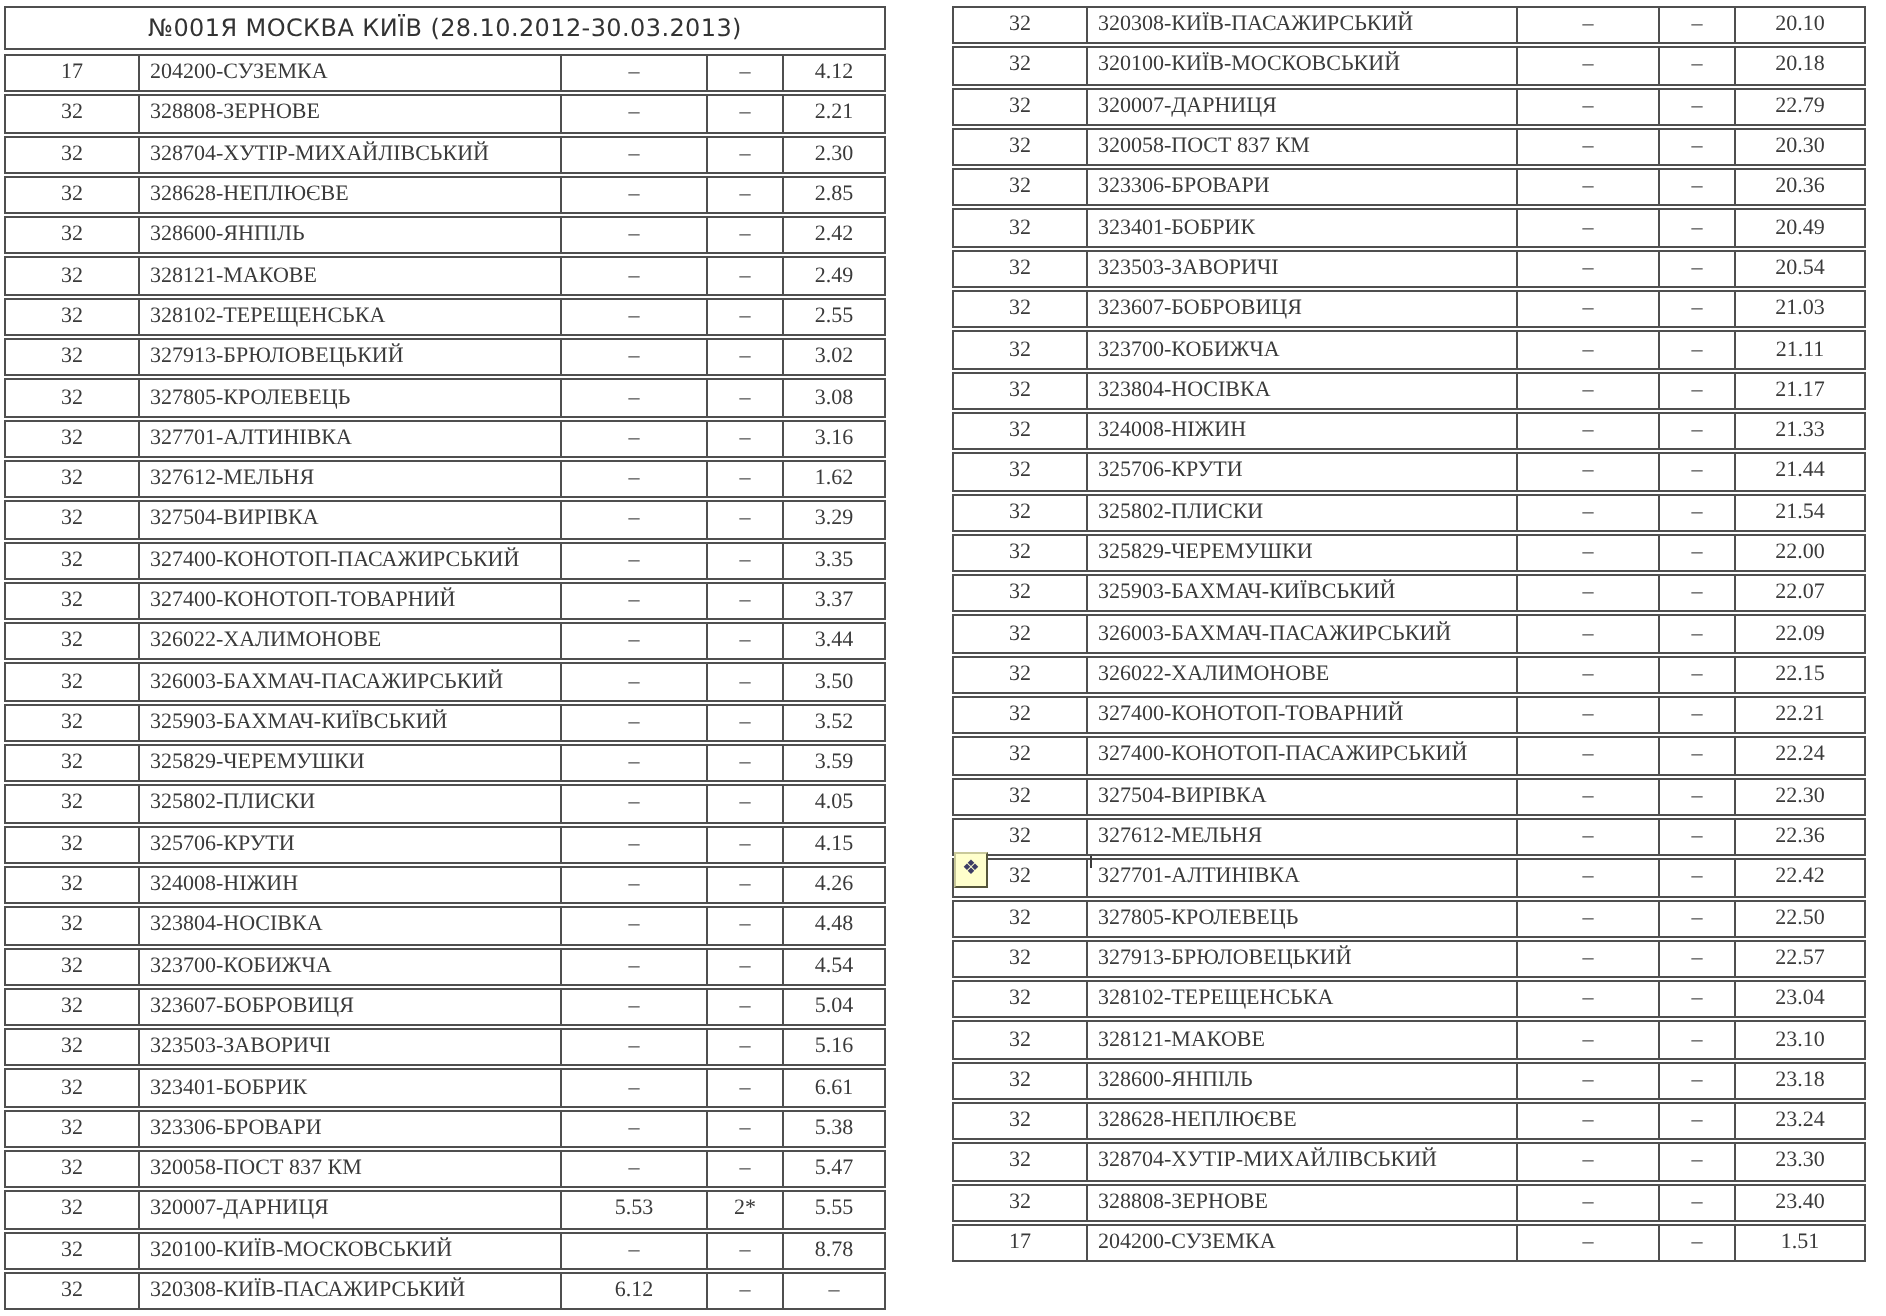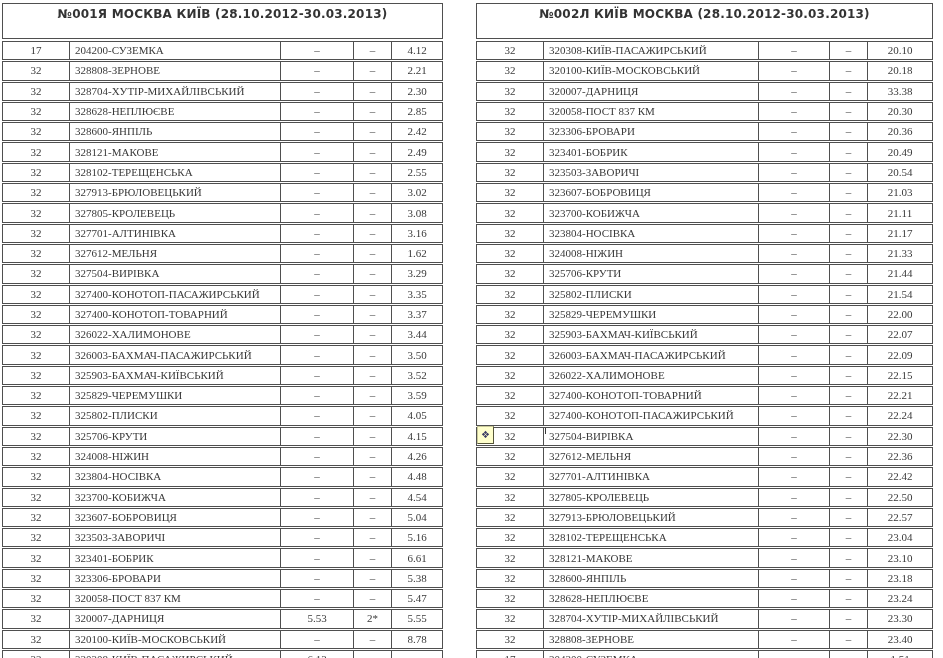--- a/index.html
+++ b/index.html
@@ -11,25 +11,25 @@
     color: #3a3a3a;
     overflow: hidden;
   }
   .canvas { position: relative; width: 943px; height: 658px; }
 
   .timetable { position: absolute; top: 3px; }
   #table-left  { left: 2px;   width: 441px; }
   #table-right { left: 476px; width: 457px; }
 
   .t-title {
-    height: 36px;
+    height: 22px;
     margin-bottom: 2px;
     border: 1px solid #4f4f4f;
     font-size: 12px;
-    font-weight: bold;
+    font-weight: normal;
     color: #333333;
     text-align: center;
     line-height: 20px;
     letter-spacing: 0.2px;
     background: #ffffff;
     white-space: nowrap;
     overflow: hidden;
   }
 
   .t-body { display: block; font-family: Liberation Serif, serif; }
@@ -298,42 +298,41 @@
           <div class="cell c0">32</div>
           <div class="cell c1">320308-КИЇВ-ПАСАЖИРСЬКИЙ</div>
           <div class="cell c2">6.12</div>
           <div class="cell c3">–</div>
           <div class="cell c4">–</div>
         </div>
       </div>
   </section>
 
   <section class="timetable" id="table-right">
-    <div class="t-title">№002Л КИЇВ МОСКВА (28.10.2012-30.03.2013)</div>
     <div class="t-body">
         <div class="row">
           <div class="cell c0">32</div>
           <div class="cell c1">320308-КИЇВ-ПАСАЖИРСЬКИЙ</div>
           <div class="cell c2">–</div>
           <div class="cell c3">–</div>
           <div class="cell c4">20.10</div>
         </div>
         <div class="row">
           <div class="cell c0">32</div>
           <div class="cell c1">320100-КИЇВ-МОСКОВСЬКИЙ</div>
           <div class="cell c2">–</div>
           <div class="cell c3">–</div>
           <div class="cell c4">20.18</div>
         </div>
         <div class="row">
           <div class="cell c0">32</div>
           <div class="cell c1">320007-ДАРНИЦЯ</div>
           <div class="cell c2">–</div>
           <div class="cell c3">–</div>
-          <div class="cell c4">33.38</div>
+          <div class="cell c4">22.79</div>
         </div>
         <div class="row">
           <div class="cell c0">32</div>
           <div class="cell c1">320058-ПОСТ 837 КМ</div>
           <div class="cell c2">–</div>
           <div class="cell c3">–</div>
           <div class="cell c4">20.30</div>
         </div>
         <div class="row">
           <div class="cell c0">32</div>

